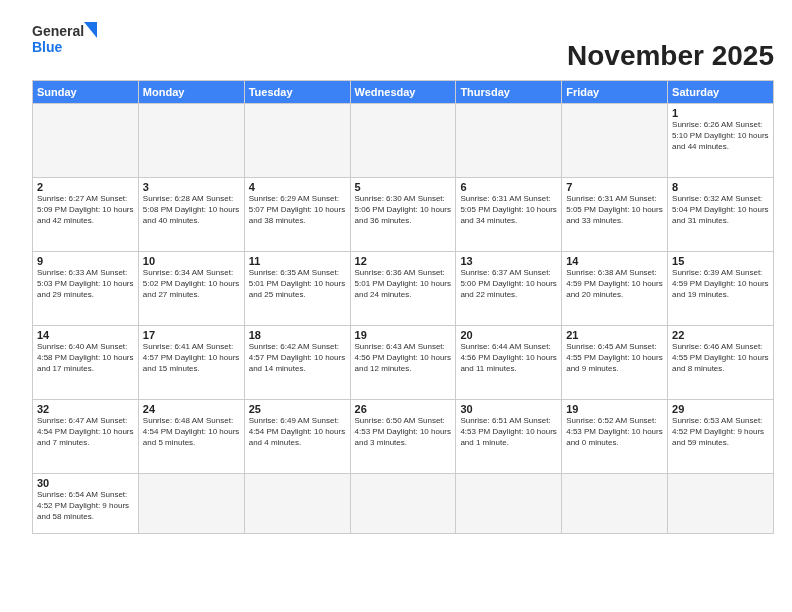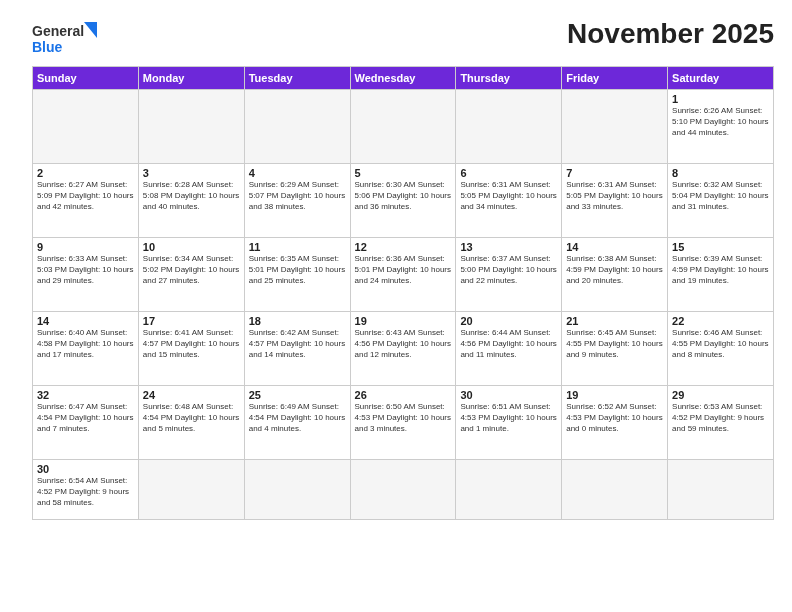--- a/index.html
+++ b/index.html
@@ -26,33 +26,34 @@
       align-items: center;
       gap: 4px;
     }
     .title-block {
       text-align: right;
     }
     .title-block h1 {
       font-size: 28px;
       font-weight: bold;
       color: #222;
+      margin-top: 22px;
     }
     .title-block h2 {
       font-size: 14px;
       font-weight: normal;
       color: #444;
     }
     .calendar {
       width: 100%;
       border-collapse: collapse;
       table-layout: fixed;
     }
     .calendar th {
-      background: #6d28d9;
+      background: #3b82f6;
       color: #fff;
       font-size: 11px;
       font-weight: bold;
       padding: 5px 4px;
       text-align: left;
       border: 1px solid #ccc;
     }
     .calendar td {
       border: 1px solid #ccc;
       vertical-align: top;

